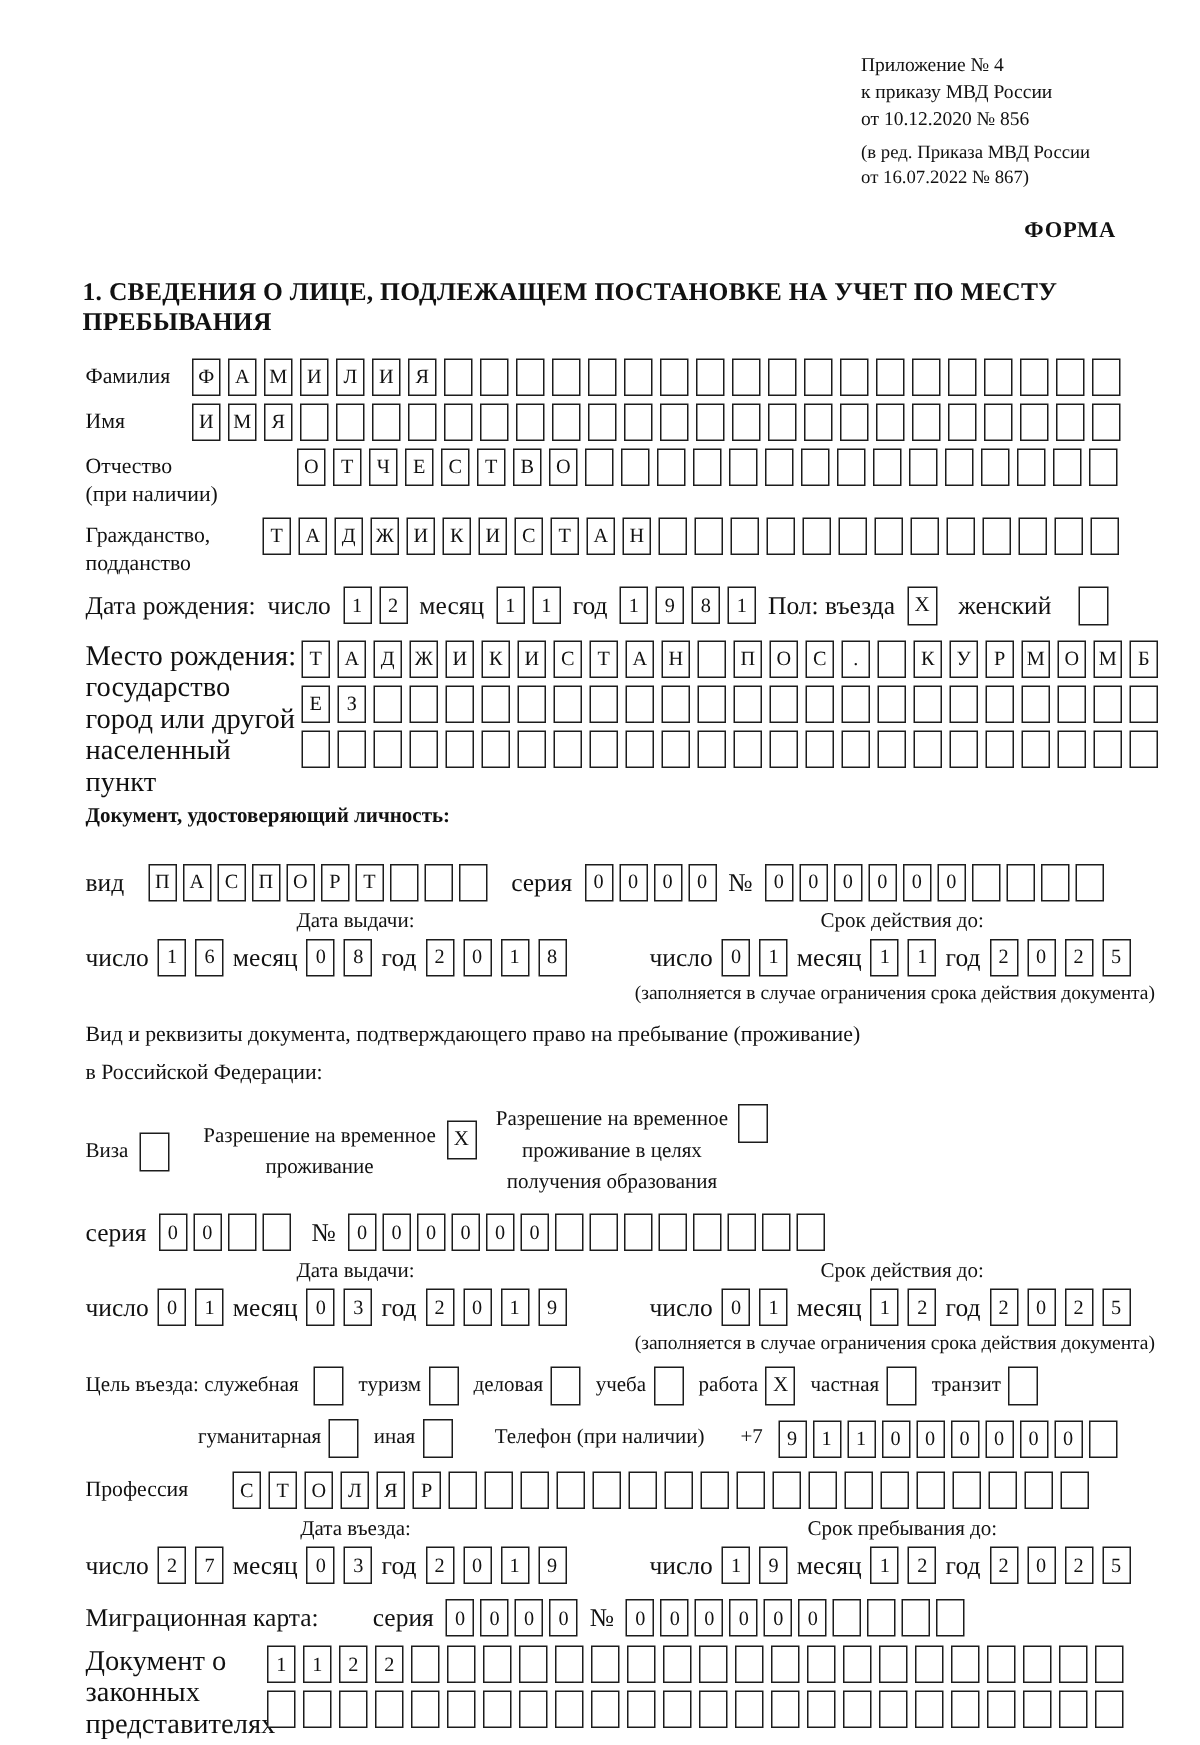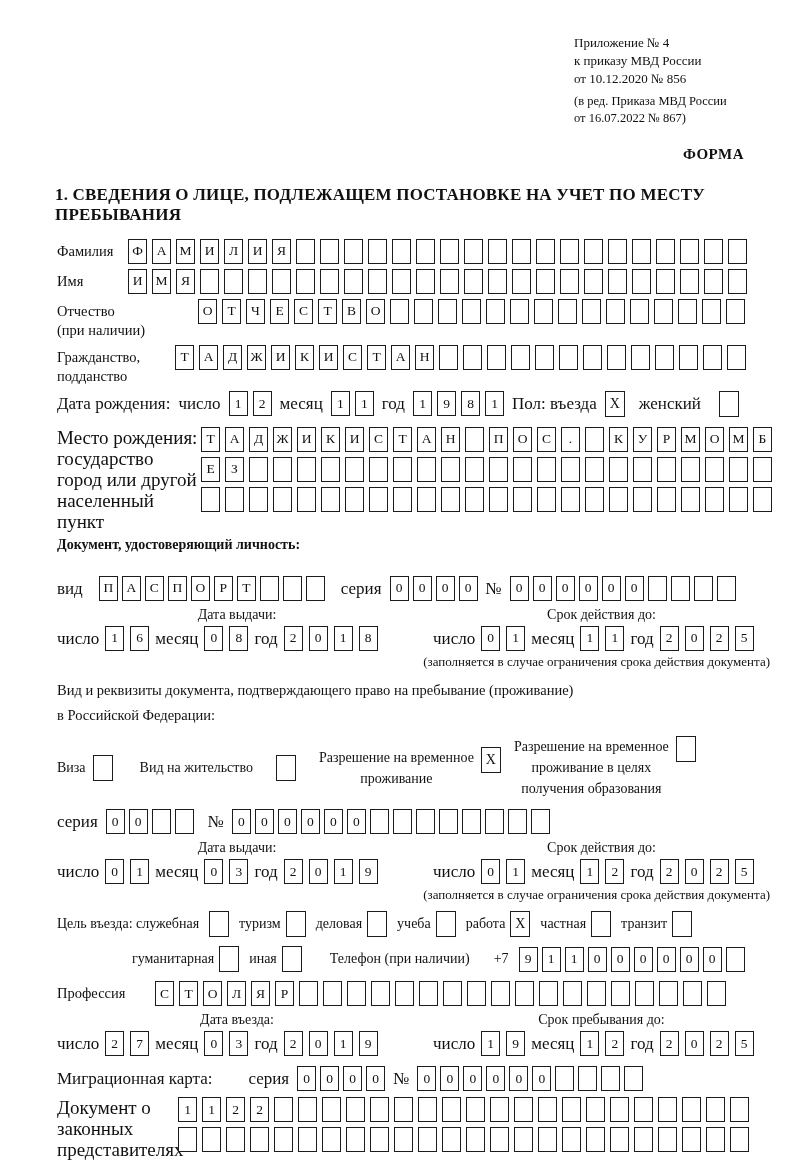--- a/index.html
+++ b/index.html
@@ -414,24 +414,20 @@
   <div class="intro">
     <div>Вид и реквизиты документа, подтверждающего право на пребывание (проживание)</div>
     <div>в Российской Федерации:</div>
   </div>
 
   <div class="cbrow">
     <div class="cbitem">
       <span class="cbl">Виза</span>
       <div class="cb"></div>
     </div>
-    <div class="cbitem" style="margin-left:14px;">
-      <span class="cbl">Вид на жительство</span>
-      <div class="cb" style="margin-left:16px;"></div>
-    </div>
     <div class="cbitem" style="margin-left:10px;">
       <div class="cbl-multi">
         <div>Разрешение на временное</div>
         <div>проживание</div>
       </div>
       <div class="cb">X</div>
     </div>
     <div class="cbitem">
       <div class="cbl-multi">
         <div>Разрешение на временное</div>

